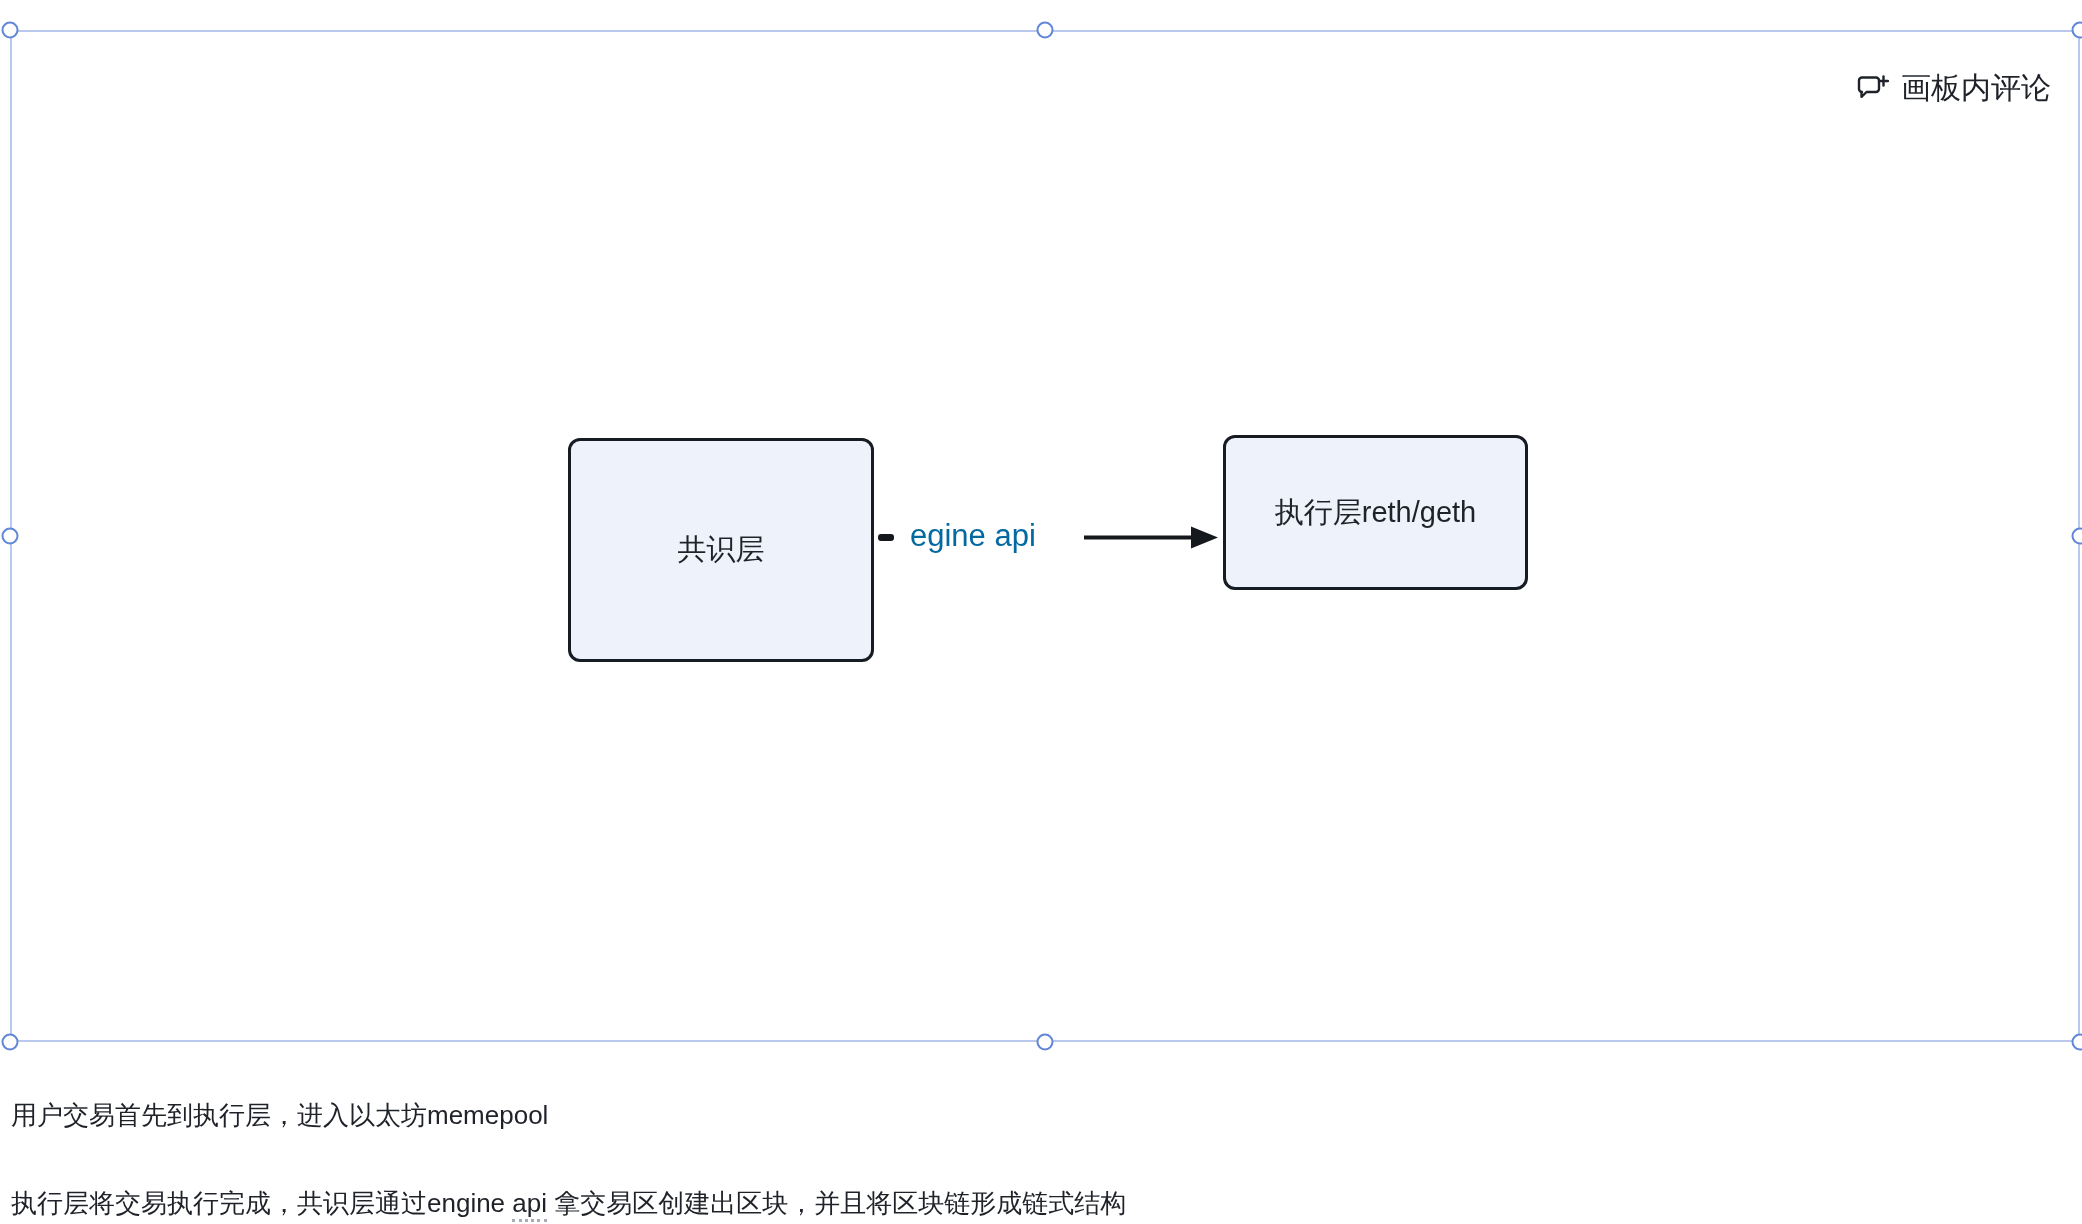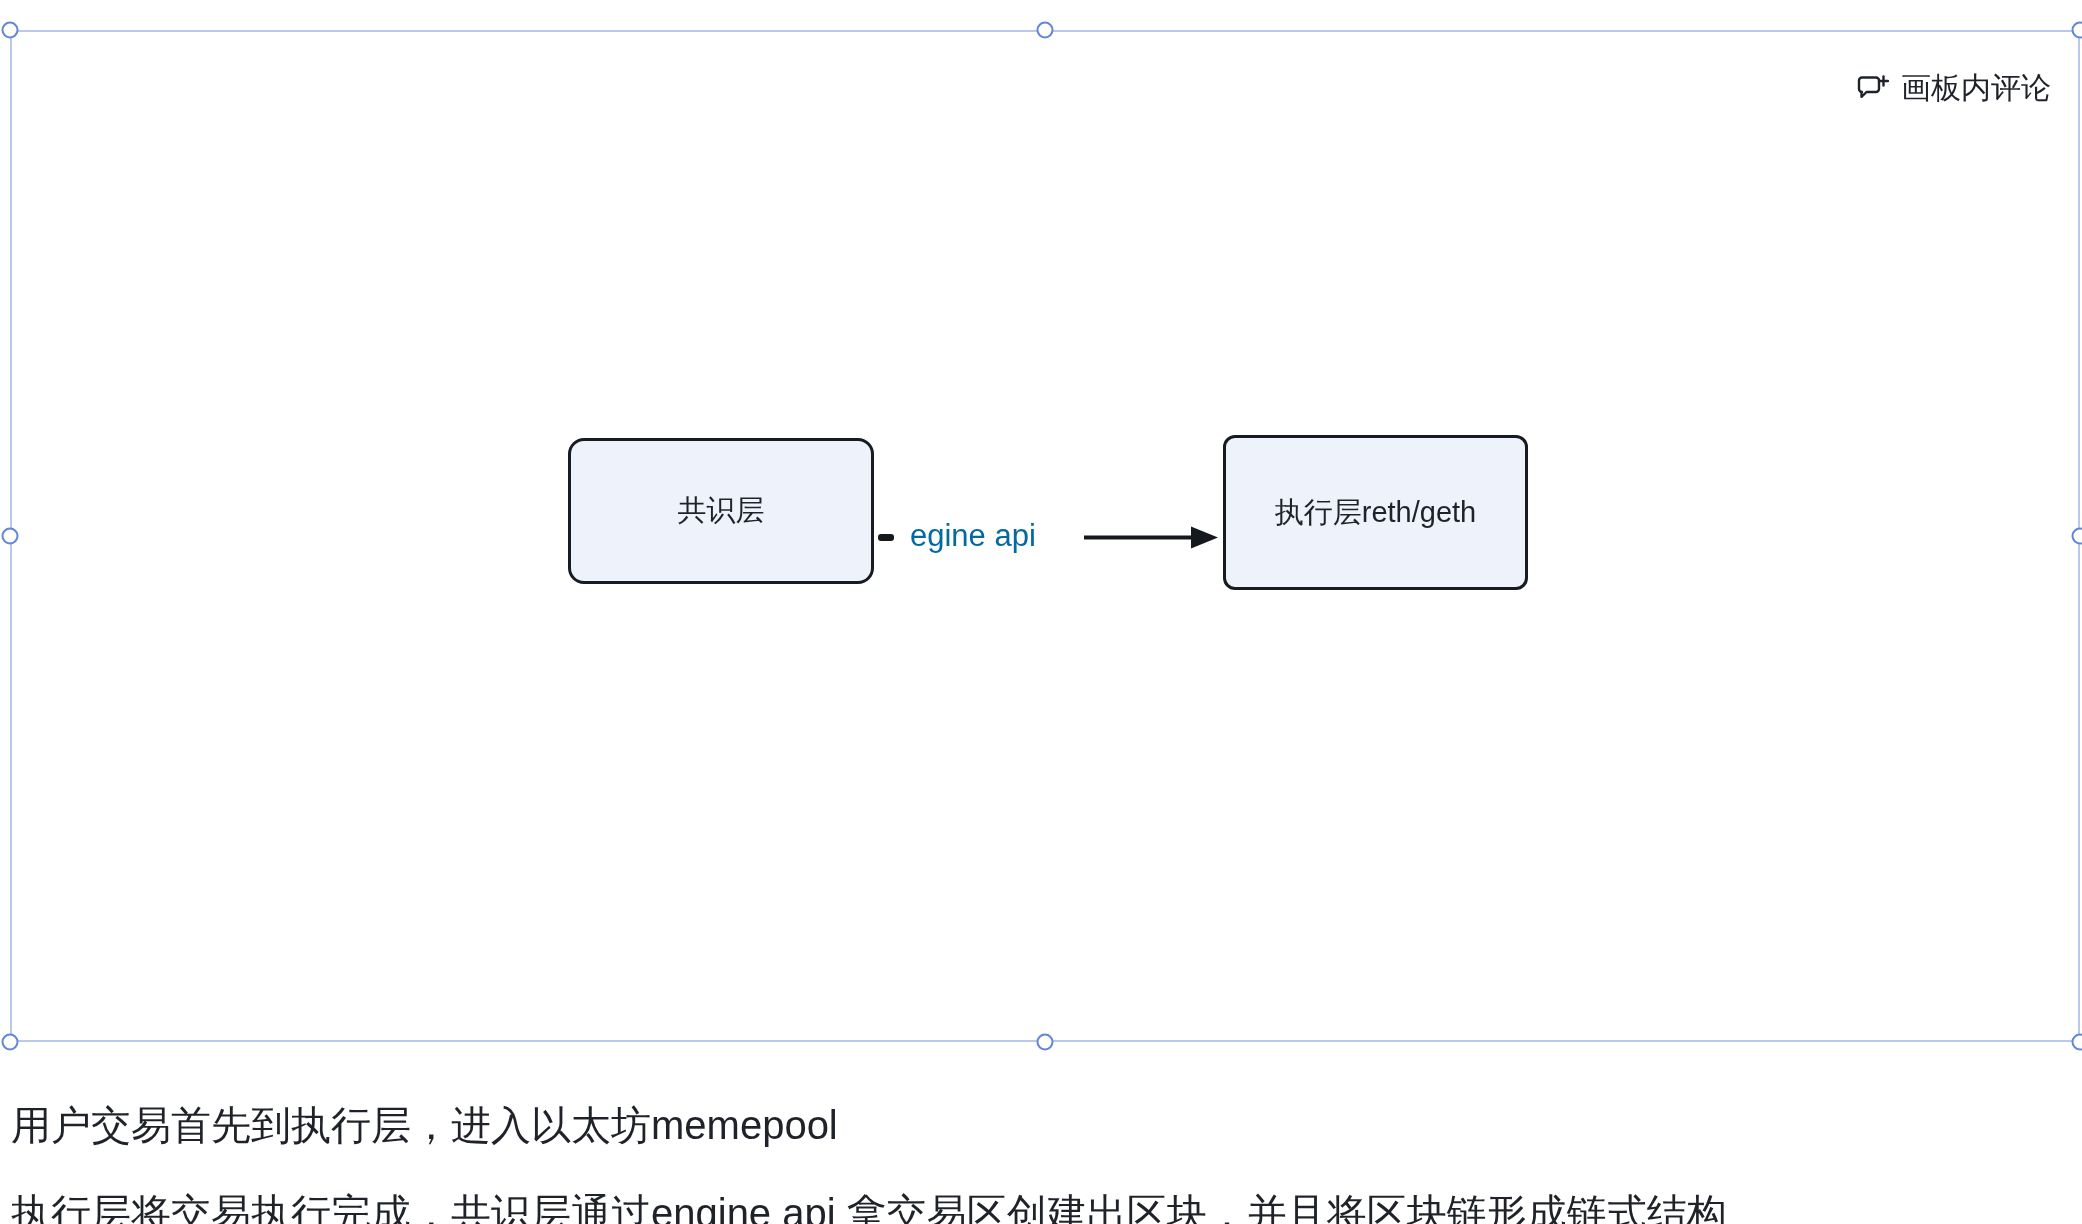--- a/index.html
+++ b/index.html
@@ -60,21 +60,21 @@
     background: #edf2fb;
     border: 3.5px solid #171b22;
     border-radius: 12px;
     display: flex;
     align-items: center;
     justify-content: center;
     font-size: 29px;
     color: #1f2329;
     z-index: 2;
   }
-  .node-consensus  { left: 568px;  top: 438px; width: 306px; height: 146px; border-radius: 16px; }
+  .node-consensus  { left: 568px;  top: 438px; width: 306px; height: 224px; }
   .node-execution  { left: 1223px; top: 435px; width: 305px; height: 155px; }
 
   .connector-stub {
     position: absolute;
     left: 878px;
     top: 534px;
     width: 16px;
     height: 7px;
     border-radius: 3px;
     background: #15181d;
@@ -93,21 +93,21 @@
     position: absolute;
     left: 1082px;
     top: 520px;
     z-index: 2;
   }
 
   
   .doc-paragraph {
     position: absolute;
     left: 11px;
-    font-size: 40px;
+    font-size: 26px;
     color: #1f2329;
     white-space: nowrap;
     z-index: 2;
   }
   .doc-paragraph.p1 { top: 1098px; }
   .doc-paragraph.p2 { top: 1186px; }
   .spell-underline {
     border-bottom: 3px dotted #a6adb5;
     padding-bottom: 1px;
   }

